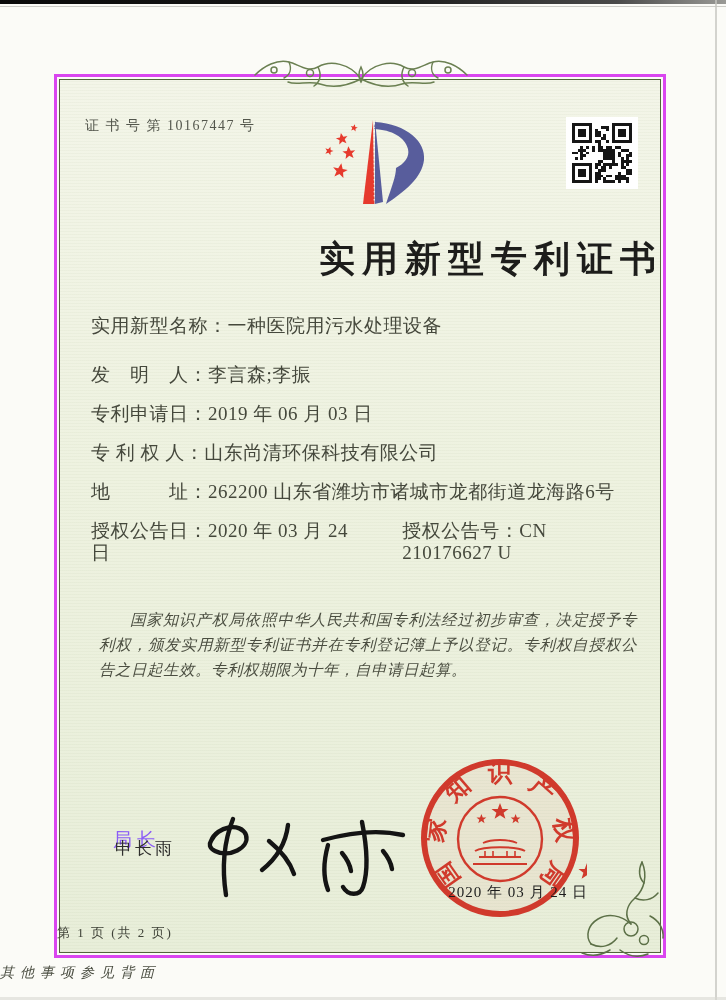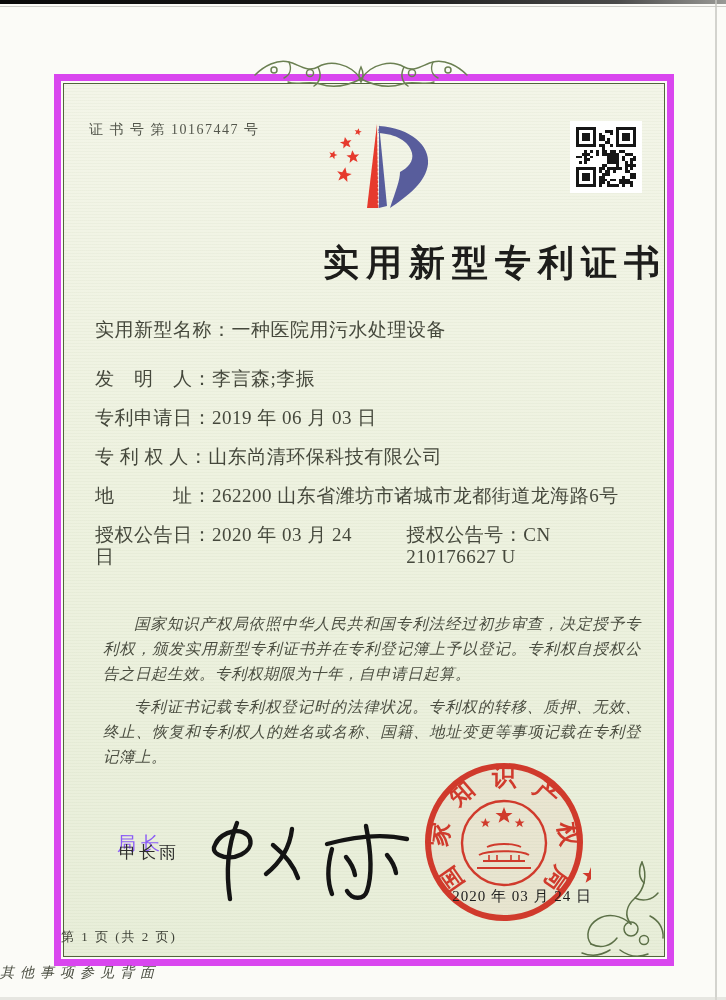--- a/index.html
+++ b/index.html
@@ -6,21 +6,21 @@
   .scan{position:relative;width:726px;height:1000px;margin:0 auto;background:#fbfbf7;
         overflow:hidden;font-family:"Liberation Serif","DejaVu Serif",serif;}
   
   .scan-top-line{position:absolute;top:0;left:0;width:100%;height:4px;
         background:linear-gradient(90deg,#0a0a0a 0%,#1c1c1c 55%,#4a4a4a 85%,#9a9a96 100%);}
   .scan-top-line2{position:absolute;top:6px;left:0;width:100%;height:1px;background:#b9b9b4;opacity:.7;}
   .scan-right-edge{position:absolute;top:0;right:9px;bottom:0;width:2px;background:#c6c6c0;opacity:.75;}
   .scan-bottom-edge{position:absolute;left:0;right:0;bottom:0;height:3px;background:#d8d8d2;opacity:.6;}
 
   
-  .frame{position:absolute;left:54px;top:74px;width:606px;height:878px;border:7px solid #d946ef;}
+  .frame{position:absolute;left:54px;top:74px;width:606px;height:878px;border:3px solid #d946ef;}
   .frame-inner{position:absolute;inset:2px;border:1px solid #51643b;
         background:linear-gradient(180deg,#f3f5e8 0%,#eef2e0 45%,#e8eed9 100%);}
   .frame-inner::after{content:"";position:absolute;inset:0;pointer-events:none;
         background:repeating-linear-gradient(0deg,rgba(110,130,80,.045) 0 1px,transparent 1px 3px);}
 
   .cert-no{position:absolute;left:28px;top:40px;font-size:14px;letter-spacing:1.5px;color:#53564c;z-index:2;}
 
   .logo{position:absolute;left:250px;top:38px;z-index:2;}
   .qr{position:absolute;left:509px;top:40px;z-index:2;}
 
@@ -272,21 +272,20 @@
       <div class="frow"><span>专 利 权 人：</span><span>山东尚清环保科技有限公司</span></div>
       <div class="frow"><span>地　　　址：</span><span>262200 山东省潍坊市诸城市龙都街道龙海路6号</span></div>
       <div class="frow split">
         <span class="pair"><span>授权公告日：</span><span>2020 年 03 月 24 日</span></span>
         <span class="pair g2"><span>授权公告号：</span><span>CN 210176627 U</span></span>
       </div>
     </div>
 
     <div class="paras">
       <p>国家知识产权局依照中华人民共和国专利法经过初步审查，决定授予专利权，颁发实用新型专利证书并在专利登记簿上予以登记。专利权自授权公告之日起生效。专利权期限为十年，自申请日起算。</p>
-      <p>专利证书记载专利权登记时的法律状况。专利权的转移、质押、无效、终止、恢复和专利权人的姓名或名称、国籍、地址变更等事项记载在专利登记簿上。</p>
     </div>
 
     <div class="sig-title">局长</div>
     <div class="sig-name">申长雨</div>
 
     <svg class="signature" width="235" height="95" viewBox="0 0 235 95">
       <g stroke="#141414" stroke-width="4.4" fill="none" stroke-linecap="round">
         <path d="M38,12 C30,32 26,56 31,88"></path>
         <path d="M16,34 C22,19 46,15 51,28 C55,41 34,51 20,44 C14,41 14,37 16,34"></path>
         <path d="M93,18 C91,35 82,51 67,63"></path>

